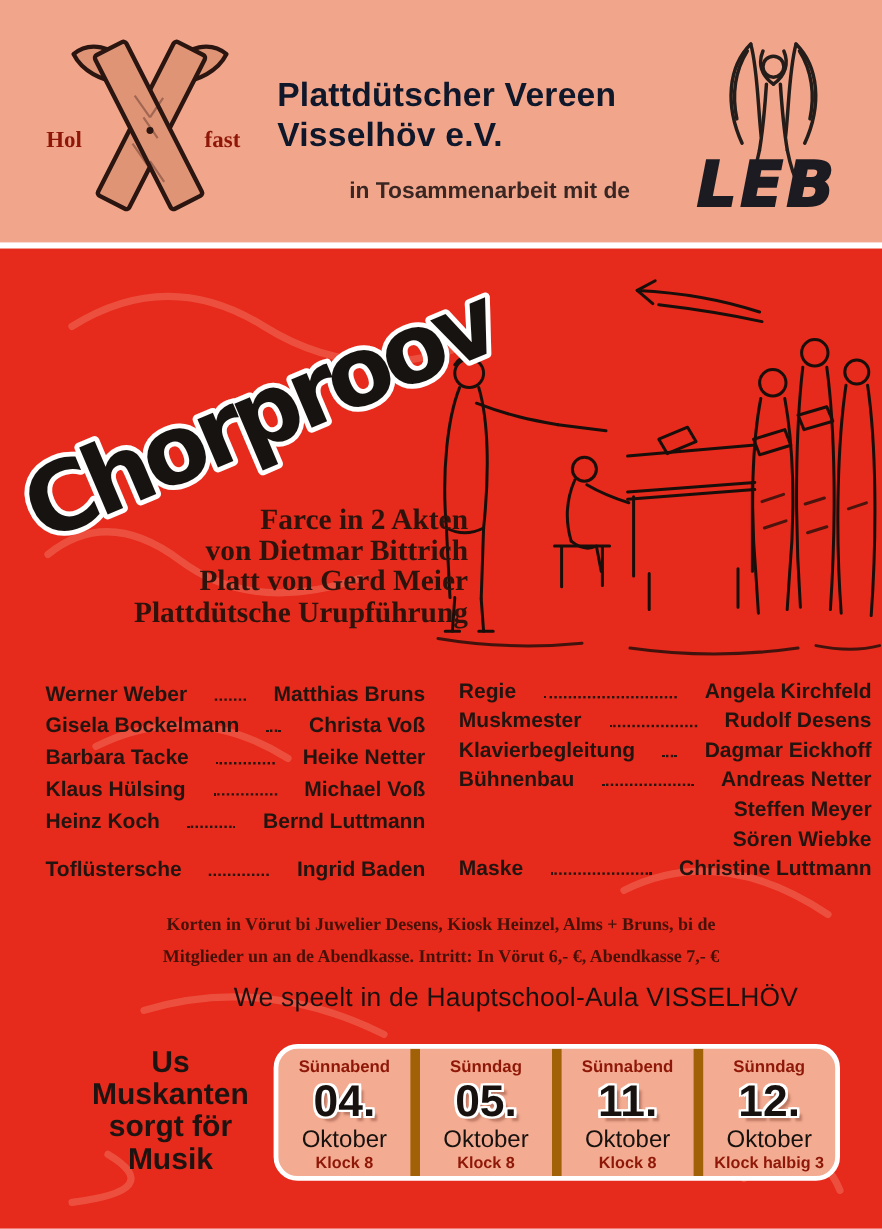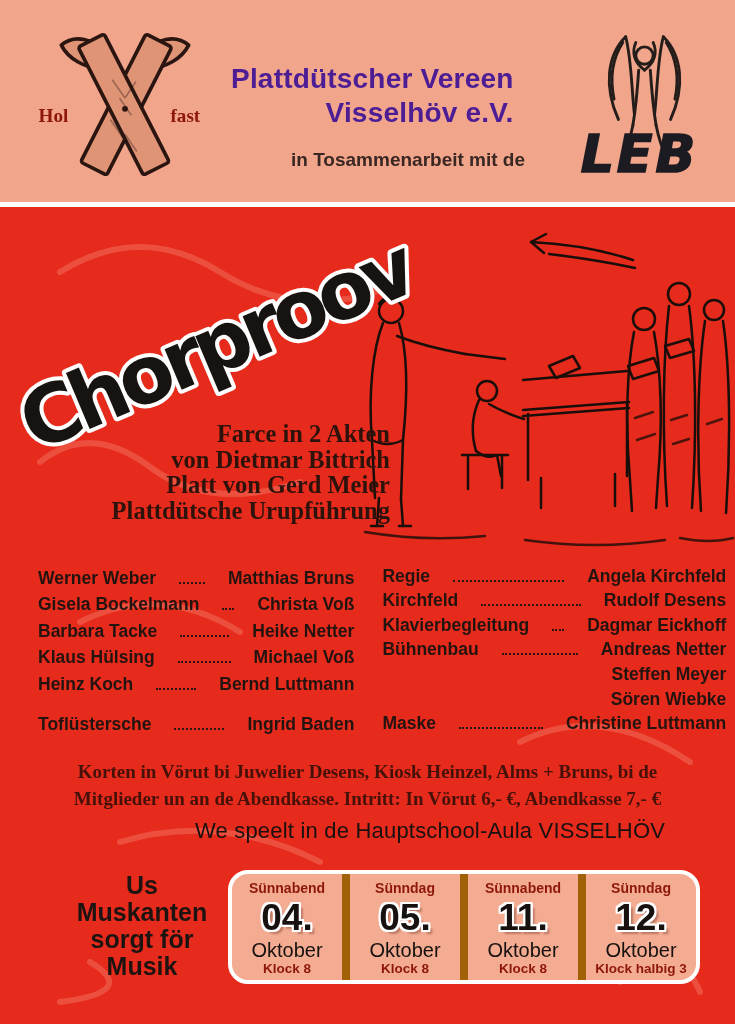--- a/index.html
+++ b/index.html
@@ -16,22 +16,22 @@
   
   .header-band {
     position: absolute; left: 0; top: 0; width: 735px; height: 207px;
     background: #f1a58b;
     border-bottom: 5px solid #ffffff;
     z-index: 5;
   }
   .club-logo { position: absolute; left: 34px; top: 26px; width: 182px; height: 162px; }
   .org-name {
     position: absolute; left: 231px; top: 62px;
-    font-size: 28px; font-weight: bold; color: #4c1d95;
-    line-height: 34px; letter-spacing: 0.2px; text-align: right;
+    font-size: 28px; font-weight: bold; color: #0f172a;
+    line-height: 34px; letter-spacing: 0.2px;
   }
   .coop-text {
     position: absolute; left: 291px; top: 149px;
     font-size: 19px; font-weight: bold; color: #3a2723;
   }
   .leb-logo { position: absolute; left: 572px; top: 26px; width: 145px; height: 152px; }
 
   
   .texture-svg { position: absolute; left: 0; top: 202px; width: 735px; height: 822px; z-index: 1; }
   .illustration-svg { position: absolute; left: 335px; top: 208px; width: 400px; height: 355px; z-index: 2; }
@@ -63,21 +63,21 @@
     margin: 0 5px 5px 5px; height: 1px;
   }
   .cast-name { white-space: nowrap; }
   .cast-row.name-only { justify-content: flex-end; }
 
   
   .tickets {
     position: absolute; left: 30px; top: 758px; width: 675px;
     text-align: center; z-index: 4;
     font-family: "Liberation Serif", serif; font-weight: bold;
-    font-size: 19px; line-height: 27px; color: #451108;
+    font-size: 15px; line-height: 27px; color: #451108;
   }
 
   
   .venue {
     position: absolute; left: 150px; top: 818px; width: 560px;
     text-align: center; z-index: 4;
     font-size: 22px; font-weight: normal; color: #191110; letter-spacing: 0.2px;
   }
 
   
@@ -272,21 +272,21 @@
         <span class="cast-name">Ingrid Baden</span>
       </div>
     </div>
     <div class="cast-col-right">
       <div class="cast-row">
         <span class="cast-role">Regie</span>
         <span class="dotted-leader"></span>
         <span class="cast-name">Angela Kirchfeld</span>
       </div>
       <div class="cast-row">
-        <span class="cast-role">Kirchfeld</span>
+        <span class="cast-role">Muskmester</span>
         <span class="dotted-leader"></span>
         <span class="cast-name">Rudolf Desens</span>
       </div>
       <div class="cast-row">
         <span class="cast-role">Klavierbegleitung</span>
         <span class="dotted-leader"></span>
         <span class="cast-name">Dagmar Eickhoff</span>
       </div>
       <div class="cast-row">
         <span class="cast-role">Bühnenbau</span>

